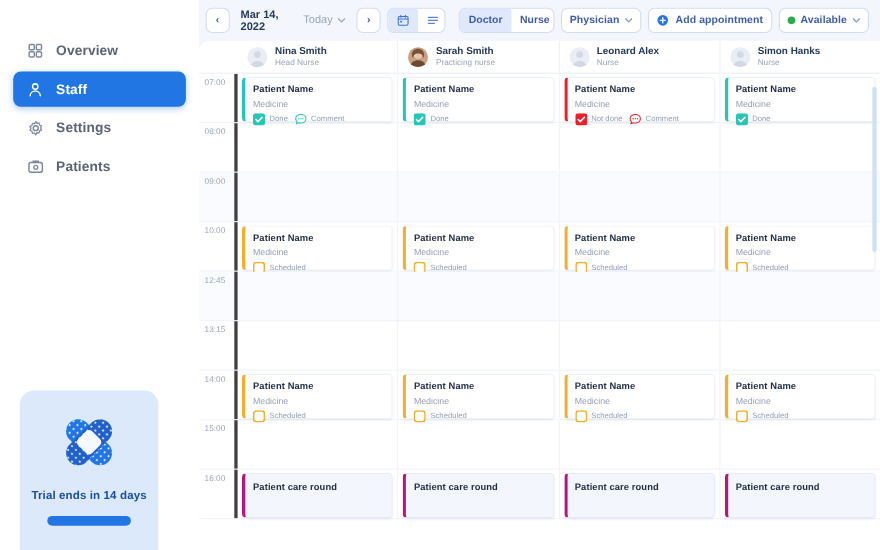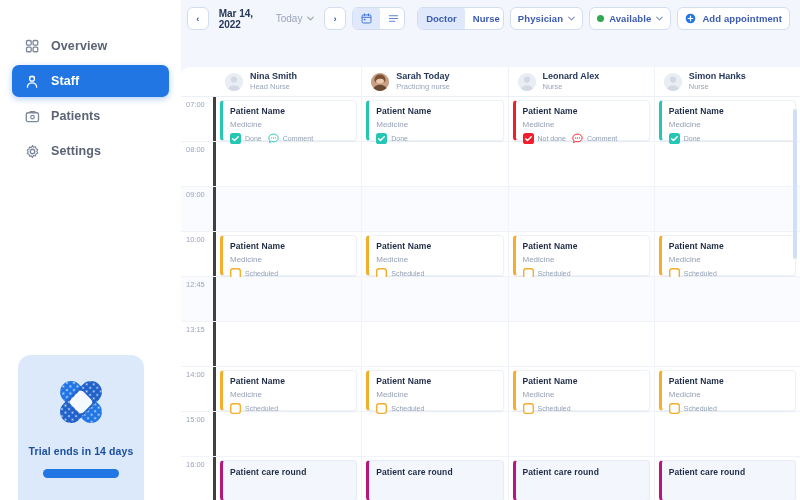--- a/index.html
+++ b/index.html
@@ -81,21 +81,20 @@
   .spacer { flex: 1 1 auto; }
   .dot-green { width:7px; height:7px; border-radius:50%; background:#2fa84f; margin-right:5px; flex:0 0 7px; }
   .plus-ico { width:11px; height:11px; margin-right:6px; flex:0 0 11px; display:block; }
   .plus-ico svg { display:block; width:11px; height:11px; }
 
   
   .cal-panel {
     position: absolute; left: 0; right: 0; top: 37px; bottom: 0;
     background: #ffffff; border-top-left-radius: 10px;
     overflow: hidden;
-    margin-top: 30px;
   }
   .staff-head {
     display: flex; height: 30px; border-bottom: 1px solid #eaeff8;
     padding-left: 35px; background:#fff;
   }
   .staff-cell {
     flex: 1 1 0; display: flex; align-items: center; gap: 7px;
     border-left: 1px solid #eef2f9; padding-left: 9px;
   }
   .staff-cell:first-child { border-left: none; }
@@ -168,35 +167,35 @@
               <circle cx="7.5" cy="5" r="2.6" fill="none" stroke="#ffffff" stroke-width="1.4"></circle>
               <path d="M2.6 14c0-2.7 2.2-4.6 4.9-4.6S12.4 11.3 12.4 14" fill="none" stroke="#ffffff" stroke-width="1.4" stroke-linecap="round"></path>
               <path d="M5.6 2.8h3.8" stroke="#ffffff" stroke-width="1.4" stroke-linecap="round"></path>
             </svg>
           </span>
           <span>Staff</span>
         </div>
         <div class="nav-item">
           <span class="nav-ico">
             <svg viewBox="0 0 16 16" xmlns="http://www.w3.org/2000/svg">
+              <circle cx="8" cy="8" r="2.4" fill="none" stroke="#7c879c" stroke-width="1.4"></circle>
+              <path d="M8 1.5l1.1 1.8 2.1-.4.5 2.1 1.9.9-1 1.9 1 1.9-1.9.9-.5 2.1-2.1-.4L8 14.5l-1.1-1.8-2.1.4-.5-2.1-1.9-.9 1-1.9-1-1.9 1.9-.9.5-2.1 2.1.4z" fill="none" stroke="#7c879c" stroke-width="1.2" stroke-linejoin="round"></path>
+            </svg>
+          </span>
+          <span>Settings</span>
+        </div>
+        <div class="nav-item">
+          <span class="nav-ico">
+            <svg viewBox="0 0 16 16" xmlns="http://www.w3.org/2000/svg">
               <rect x="1.4" y="4" width="13" height="9.4" rx="1.8" fill="none" stroke="#7c879c" stroke-width="1.4"></rect>
               <path d="M5.6 4V2.8h4.8V4" fill="none" stroke="#7c879c" stroke-width="1.4"></path>
               <circle cx="8" cy="8.7" r="1.9" fill="none" stroke="#7c879c" stroke-width="1.3"></circle>
             </svg>
           </span>
           <span>Patients</span>
-        </div>
-        <div class="nav-item">
-          <span class="nav-ico">
-            <svg viewBox="0 0 16 16" xmlns="http://www.w3.org/2000/svg">
-              <circle cx="8" cy="8" r="2.4" fill="none" stroke="#7c879c" stroke-width="1.4"></circle>
-              <path d="M8 1.5l1.1 1.8 2.1-.4.5 2.1 1.9.9-1 1.9 1 1.9-1.9.9-.5 2.1-2.1-.4L8 14.5l-1.1-1.8-2.1.4-.5-2.1-1.9-.9 1-1.9-1-1.9 1.9-.9.5-2.1 2.1.4z" fill="none" stroke="#7c879c" stroke-width="1.2" stroke-linejoin="round"></path>
-            </svg>
-          </span>
-          <span>Settings</span>
         </div>
       </nav>
 
     <div class="trial-card">
       <div class="trial-art">
         <svg viewBox="0 0 62 62" xmlns="http://www.w3.org/2000/svg">
           <defs>
             <pattern id="dots" width="5" height="5" patternUnits="userSpaceOnUse">
               <circle cx="2.5" cy="2.5" r="1" fill="#cfe2ff"></circle>
             </pattern>
@@ -264,37 +263,37 @@
       <div class="pill">
         <span>Physician</span>
         <span class="chev">
           <svg viewBox="0 0 10 10">
               <path d="M1 3l4 4 4-4" stroke="#7f93c4" stroke-width="1.6" fill="none" stroke-linecap="round" stroke-linejoin="round"></path>
             </svg>
         </span>
       </div>
 
       <div class="pill">
-        <span class="dot-green"></span>
-        <span>Available</span>
-        <span class="chev">
-          <svg viewBox="0 0 10 10">
-              <path d="M1 3l4 4 4-4" stroke="#7f93c4" stroke-width="1.6" fill="none" stroke-linecap="round" stroke-linejoin="round"></path>
-            </svg>
-        </span>
-      </div>
-
-      <div class="pill">
         <span class="plus-ico">
           <svg viewBox="0 0 16 16">
             <circle cx="8" cy="8" r="7" fill="#2176e4"></circle>
             <path d="M8 4.6v6.8M4.6 8h6.8" stroke="#fff" stroke-width="1.8" stroke-linecap="round"></path>
           </svg>
         </span>
         <span>Add appointment</span>
+      </div>
+
+      <div class="pill">
+        <span class="dot-green"></span>
+        <span>Available</span>
+        <span class="chev">
+          <svg viewBox="0 0 10 10">
+              <path d="M1 3l4 4 4-4" stroke="#7f93c4" stroke-width="1.6" fill="none" stroke-linecap="round" stroke-linejoin="round"></path>
+            </svg>
+        </span>
       </div>
     </div>
 
     <div class="cal-panel">
       <div class="staff-head" id="staff-head">
           <div class="staff-cell">
             <span class="avatar">
               <svg viewBox="0 0 18 18">
                 <rect width="18" height="18" fill="#e9edf4"></rect>
                 <circle cx="9" cy="6.6" r="3.1" fill="#d3d9e4"></circle>
@@ -309,21 +308,21 @@
           <div class="staff-cell">
             <span class="avatar photo">
               <svg viewBox="0 0 18 18">
                 <rect width="18" height="18" fill="#c9a084"></rect>
                 <circle cx="9" cy="6.5" r="4" fill="#e8c9ae"></circle>
                 <path d="M2 18c0-4 3.2-6.2 7-6.2S16 14 16 18z" fill="#6b4a33"></path>
                 <path d="M3.4 7c0-3.6 2.5-5.6 5.6-5.6S14.6 3.4 14.6 7c0 1.2-.4 2-0.9 2.6-.3-2.6-1.3-3.6-3.9-3.9C7.6 5.4 5 6 4.4 9.6 3.8 9 3.4 8.2 3.4 7z" fill="#7a5336"></path>
               </svg>
             </span>
             <span>
-              <span class="staff-name" style="display:block">Sarah Today</span>
+              <span class="staff-name" style="display:block">Sarah Smith</span>
               <span class="staff-role" style="display:block">Practicing nurse</span>
             </span>
           </div>
           <div class="staff-cell">
             <span class="avatar">
               <svg viewBox="0 0 18 18">
                 <rect width="18" height="18" fill="#e9edf4"></rect>
                 <circle cx="9" cy="6.6" r="3.1" fill="#d3d9e4"></circle>
                 <path d="M2.6 18c0-3.5 2.8-5.5 6.4-5.5s6.4 2 6.4 5.5z" fill="#d3d9e4"></path>
               </svg>

